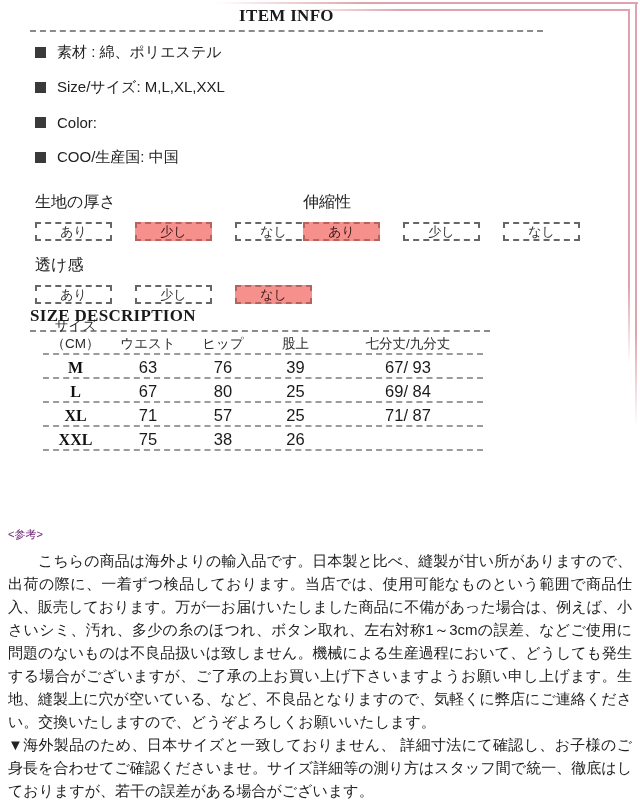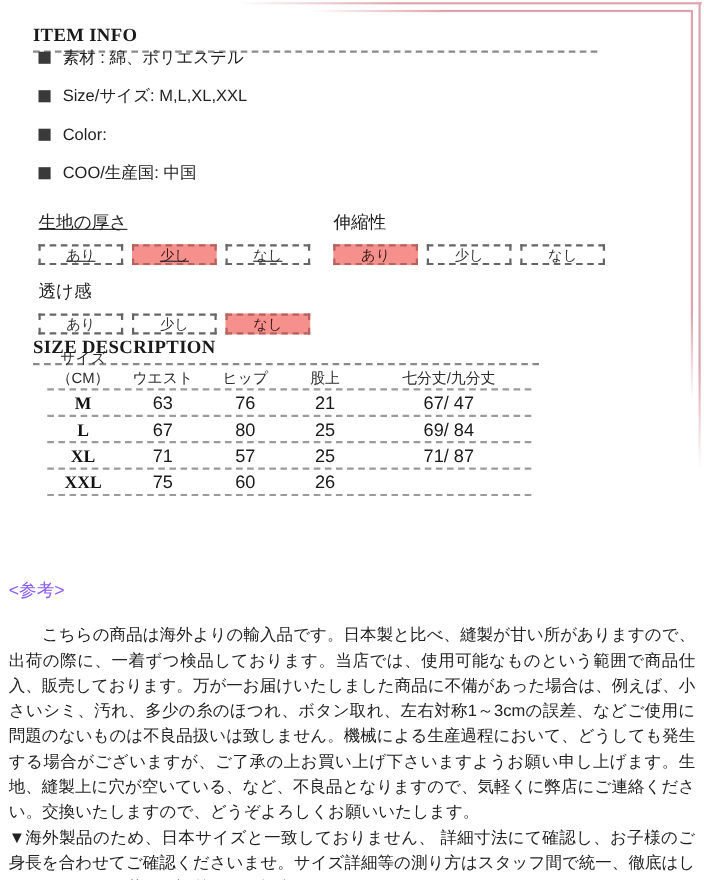--- a/index.html
+++ b/index.html
@@ -14,57 +14,57 @@
   .frame.fade-left{background:linear-gradient(to right, rgba(223,164,171,0), #dfa4ab 35%);}
   .frame.fade-bottom{background:linear-gradient(to bottom, #dfa4ab 78%, rgba(223,164,171,0));}
 
   
   .sec-head{
     position:absolute;left:30px;
     font-family:"Liberation Serif","DejaVu Serif",serif;
     font-weight:bold;font-size:17px;color:#1a1a1a;letter-spacing:.3px;
     border-bottom:2px dashed #8a8a8a;padding-bottom:4px;
   }
-  #item-info-head{top:22px;width:513px;}
+  #item-info-head{top:6px;width:513px;text-align:center;}
   #size-desc-head{top:306px;width:460px;}
 
   
   .bullets{position:absolute;left:35px;top:42px;}
   .bullet-item{display:flex;align-items:center;height:20px;margin-bottom:15px;text-align:center;}
   .sq{width:11px;height:11px;background:#3a3a3a;margin-right:11px;flex:0 0 auto;}
   .bullet-label{font-size:15px;color:#222;}
 
   
   .attr{position:absolute;}
-  #attr-0{left:35px;top:192px;text-decoration:underline;}
+  #attr-0{left:35px;top:192px;}
   #attr-1{left:303px;top:192px;}
   #attr-2{left:35px;top:255px;}
   .attr-name{font-size:16px;color:#222;margin-bottom:9px;}
-  .chips{display:flex;gap:8px;}
+  .chips{display:flex;gap:23px;}
   .chip{
     width:73px;height:15px;line-height:15px;text-align:center;
     font-size:13px;color:#333;background:#fff;border:2px dashed #666;
   }
   .chip.selected{background:#f6908d;border-color:#b4635e;color:#38191.6;}
   .chip.selected{color:#391a18;}
 
   
   .size-table{position:absolute;left:43px;top:332px;width:440px;}
   .t-row{display:flex;align-items:flex-end;border-bottom:2px dashed #9b9b9b;}
   .t-row.head{height:21px;}
   .t-row.data{height:22px;}
   .t-cell{text-align:center;}
   .c0{width:65px;} .c1{width:80px;} .c2{width:70px;} .c3{width:75px;} .c4{width:150px;}
   .t-row.head .t-cell{font-size:13.5px;color:#2b2b2b;}
   .size-cell{font-family:"Liberation Serif","DejaVu Serif",serif;font-weight:bold;font-size:16px;color:#111;}
   .num-cell{font-size:16.5px;color:#1a1a1a;}
 
   
   .reference{position:absolute;left:8px;top:527px;width:624px;}
-  .ref-title{font-size:16px;color:#8b5cf6;margin-bottom:18px;}
+  .ref-title{font-size:11px;color:#701a75;margin-bottom:7px;}
   .ref-para{font-size:15px;line-height:23px;color:#222;margin:0;text-align:justify;}
 </style>
 </head>
 <body>
 
 <div class="frame fade-left" style="left:215px;top:2px;width:423px;height:2px;"></div>
 <div class="frame fade-bottom" style="left:635px;top:2px;width:2px;height:425px;"></div>
 <div class="frame fade-left" style="left:281px;top:9px;width:347px;height:1.5px;"></div>
 <div class="frame fade-bottom" style="left:628px;top:9px;width:1.5px;height:355px;"></div>
 
@@ -123,41 +123,41 @@
     <div class="t-cell c0">サイズ（CM）</div>
     <div class="t-cell c1">ウエスト</div>
     <div class="t-cell c2">ヒップ</div>
     <div class="t-cell c3">股上</div>
     <div class="t-cell c4">七分丈/九分丈</div>
   </div>
   <div class="t-row data">
     <div class="t-cell c0 size-cell">M</div>
     <div class="t-cell c1 num-cell">63</div>
     <div class="t-cell c2 num-cell">76</div>
-    <div class="t-cell c3 num-cell">21</div>
-    <div class="t-cell c4 num-cell">67/ 47</div>
+    <div class="t-cell c3 num-cell">39</div>
+    <div class="t-cell c4 num-cell">67/ 93</div>
   </div>
   <div class="t-row data">
     <div class="t-cell c0 size-cell">L</div>
     <div class="t-cell c1 num-cell">67</div>
     <div class="t-cell c2 num-cell">80</div>
     <div class="t-cell c3 num-cell">25</div>
     <div class="t-cell c4 num-cell">69/ 84</div>
   </div>
   <div class="t-row data">
     <div class="t-cell c0 size-cell">XL</div>
     <div class="t-cell c1 num-cell">71</div>
     <div class="t-cell c2 num-cell">57</div>
     <div class="t-cell c3 num-cell">25</div>
     <div class="t-cell c4 num-cell">71/ 87</div>
   </div>
   <div class="t-row data">
     <div class="t-cell c0 size-cell">XXL</div>
     <div class="t-cell c1 num-cell">75</div>
-    <div class="t-cell c2 num-cell">60</div>
+    <div class="t-cell c2 num-cell">38</div>
     <div class="t-cell c3 num-cell">26</div>
   </div>
 </div>
 
 <div class="reference">
   <div class="ref-title">&lt;参考&gt;</div>
   <p class="ref-para">　　こちらの商品は海外よりの輸入品です。日本製と比べ、縫製が甘い所がありますので、出荷の際に、一着ずつ検品しております。当店では、使用可能なものという範囲で商品仕入、販売しております。万が一お届けいたしました商品に不備があった場合は、例えば、小さいシミ、汚れ、多少の糸のほつれ、ボタン取れ、左右対称1～3cmの誤差、などご使用に問題のないものは不良品扱いは致しません。機械による生産過程において、どうしても発生する場合がございますが、ご了承の上お買い上げ下さいますようお願い申し上げます。生地、縫製上に穴が空いている、など、不良品となりますので、気軽くに弊店にご連絡ください。交換いたしますので、どうぞよろしくお願いいたします。</p>
   <p class="ref-para">▼海外製品のため、日本サイズと一致しておりません、 詳細寸法にて確認し、お子様のご身長を合わせてご確認くださいませ。サイズ詳細等の測り方はスタッフ間で統一、徹底はしておりますが、若干の誤差がある場合がございます。</p>
 </div>
 

